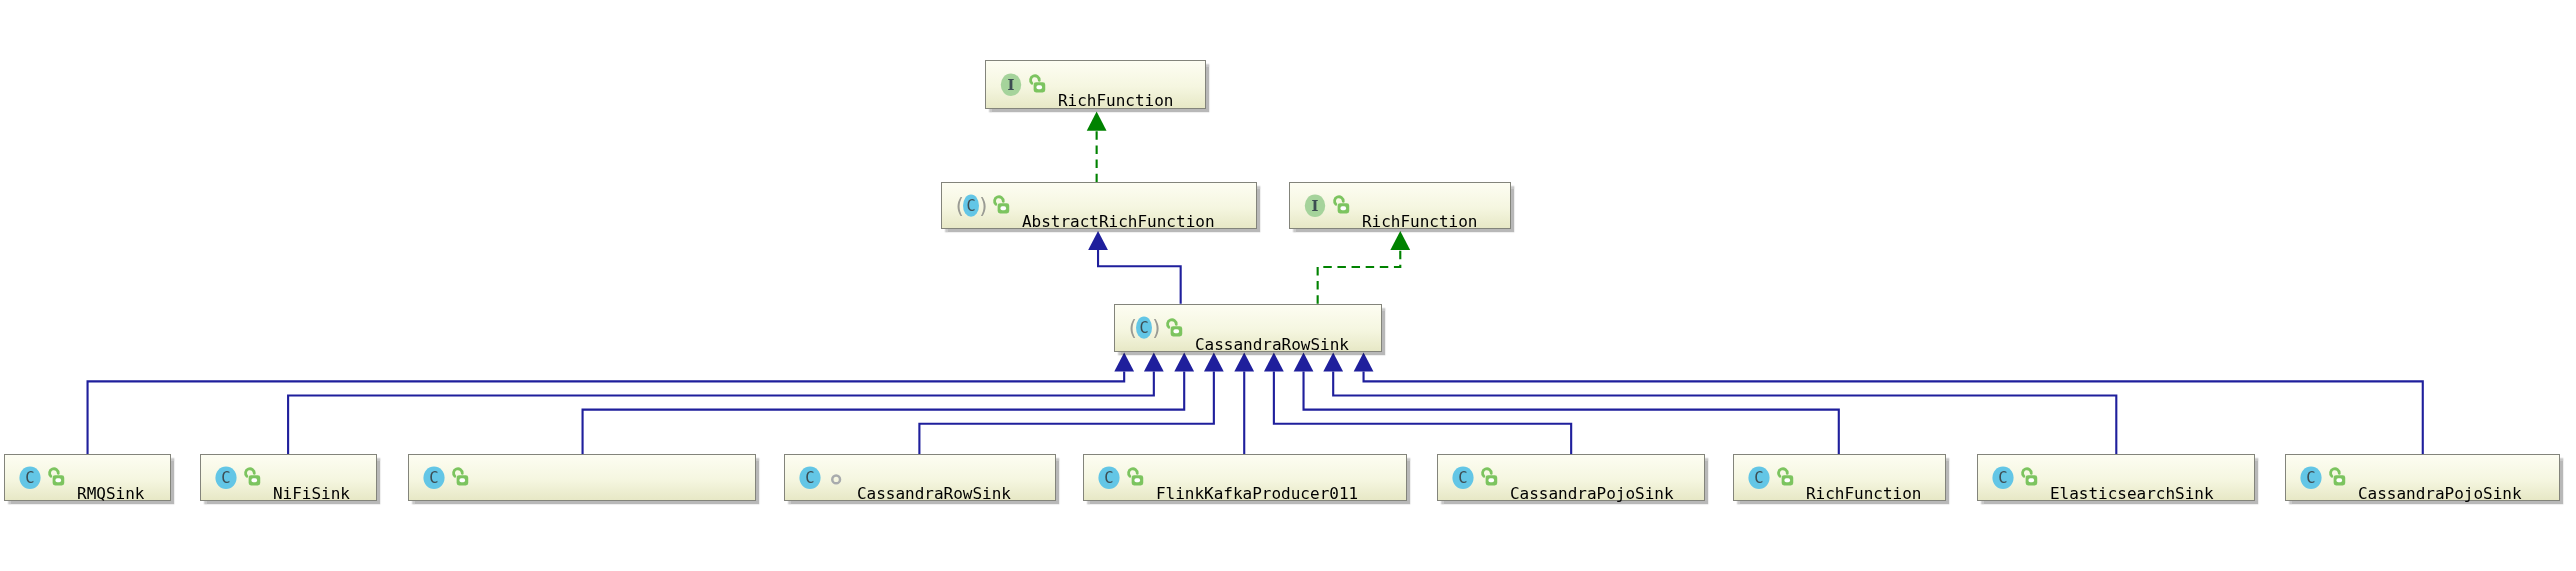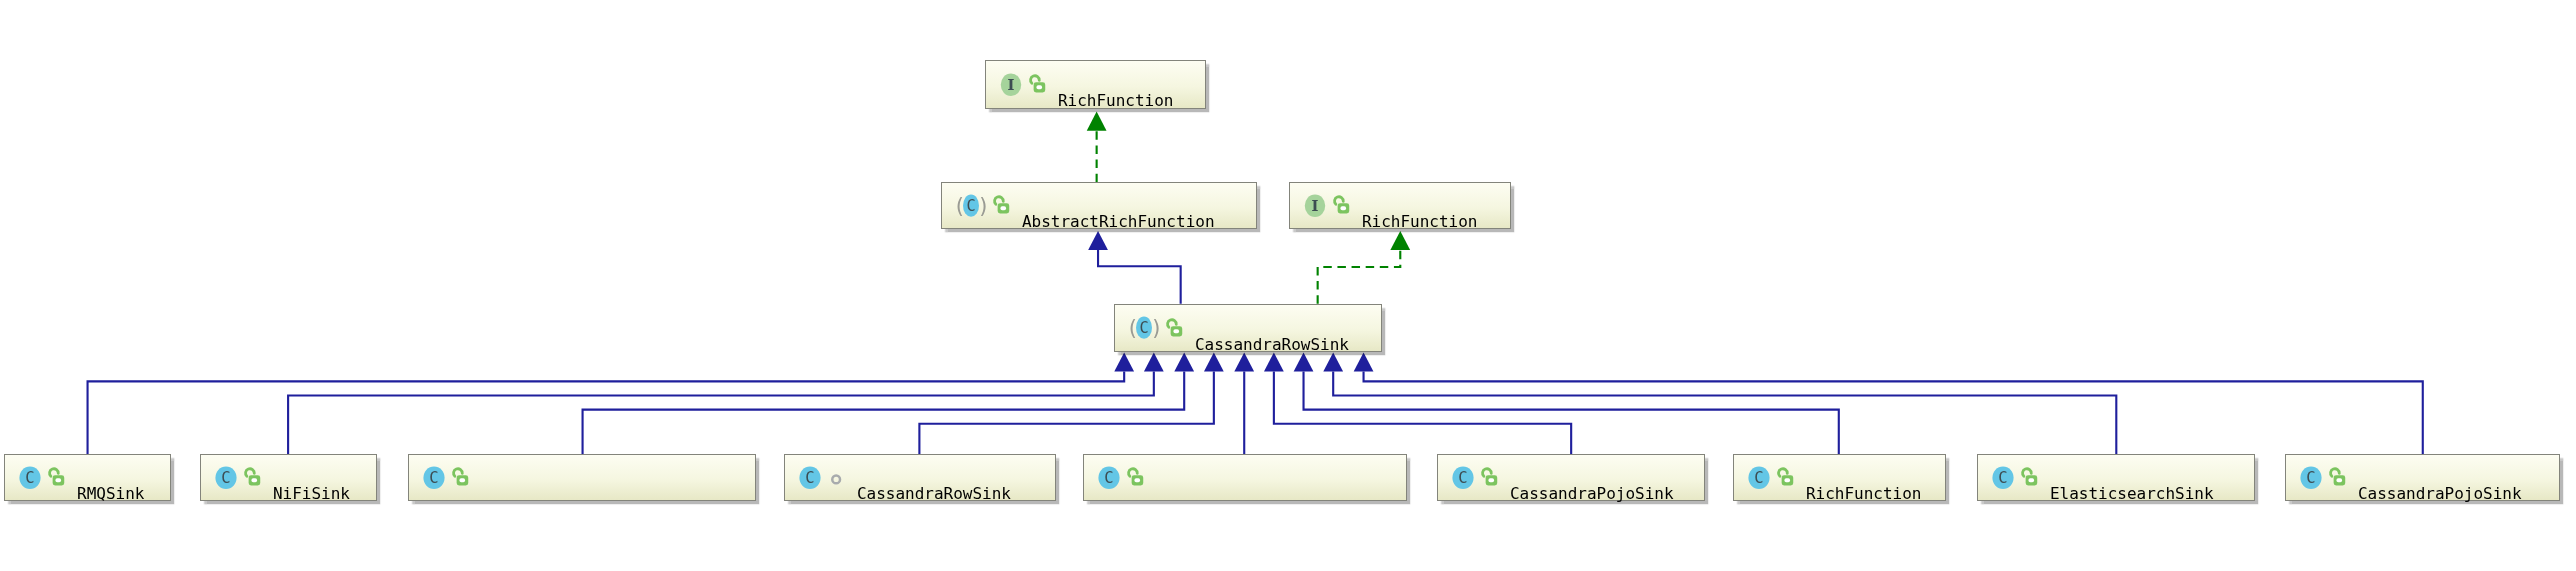--- a/index.html
+++ b/index.html
@@ -205,20 +205,21 @@
             <text x="17" y="26" text-anchor="middle" font-family="DejaVu Sans Mono, monospace" font-size="22" fill="#3C4C52">C</text>
           </svg>
         </span>
         <span class="icon">
           <svg width="19" height="22.6" viewBox="0 0 27 32">
             <path d="M5.5 14.5 A6.2 6.2 0 1 1 16 10.5" fill="none" stroke="#7CC45F" stroke-width="4" stroke-linecap="round"></path>
             <rect x="8" y="13" width="16.5" height="14.5" rx="3.5" fill="#7CC45F"></rect>
             <rect x="12" y="17.5" width="8" height="5.5" rx="2.5" fill="#ffffff"></rect>
           </svg>
         </span>
+        <span class="label">FlinkKafkaProducer011</span>
       </div>
       <div class="node" style="left: 1437px; top: 454px; width: 268px; height: 47px;">
         <span class="icon">
           <svg width="24" height="25.4" viewBox="0 0 34 36">
             <ellipse cx="17" cy="18" rx="15" ry="16" fill="#63C6E6"></ellipse>
             <text x="17" y="26" text-anchor="middle" font-family="DejaVu Sans Mono, monospace" font-size="22" fill="#3C4C52">C</text>
           </svg>
         </span>
         <span class="icon">
           <svg width="19" height="22.6" viewBox="0 0 27 32">

